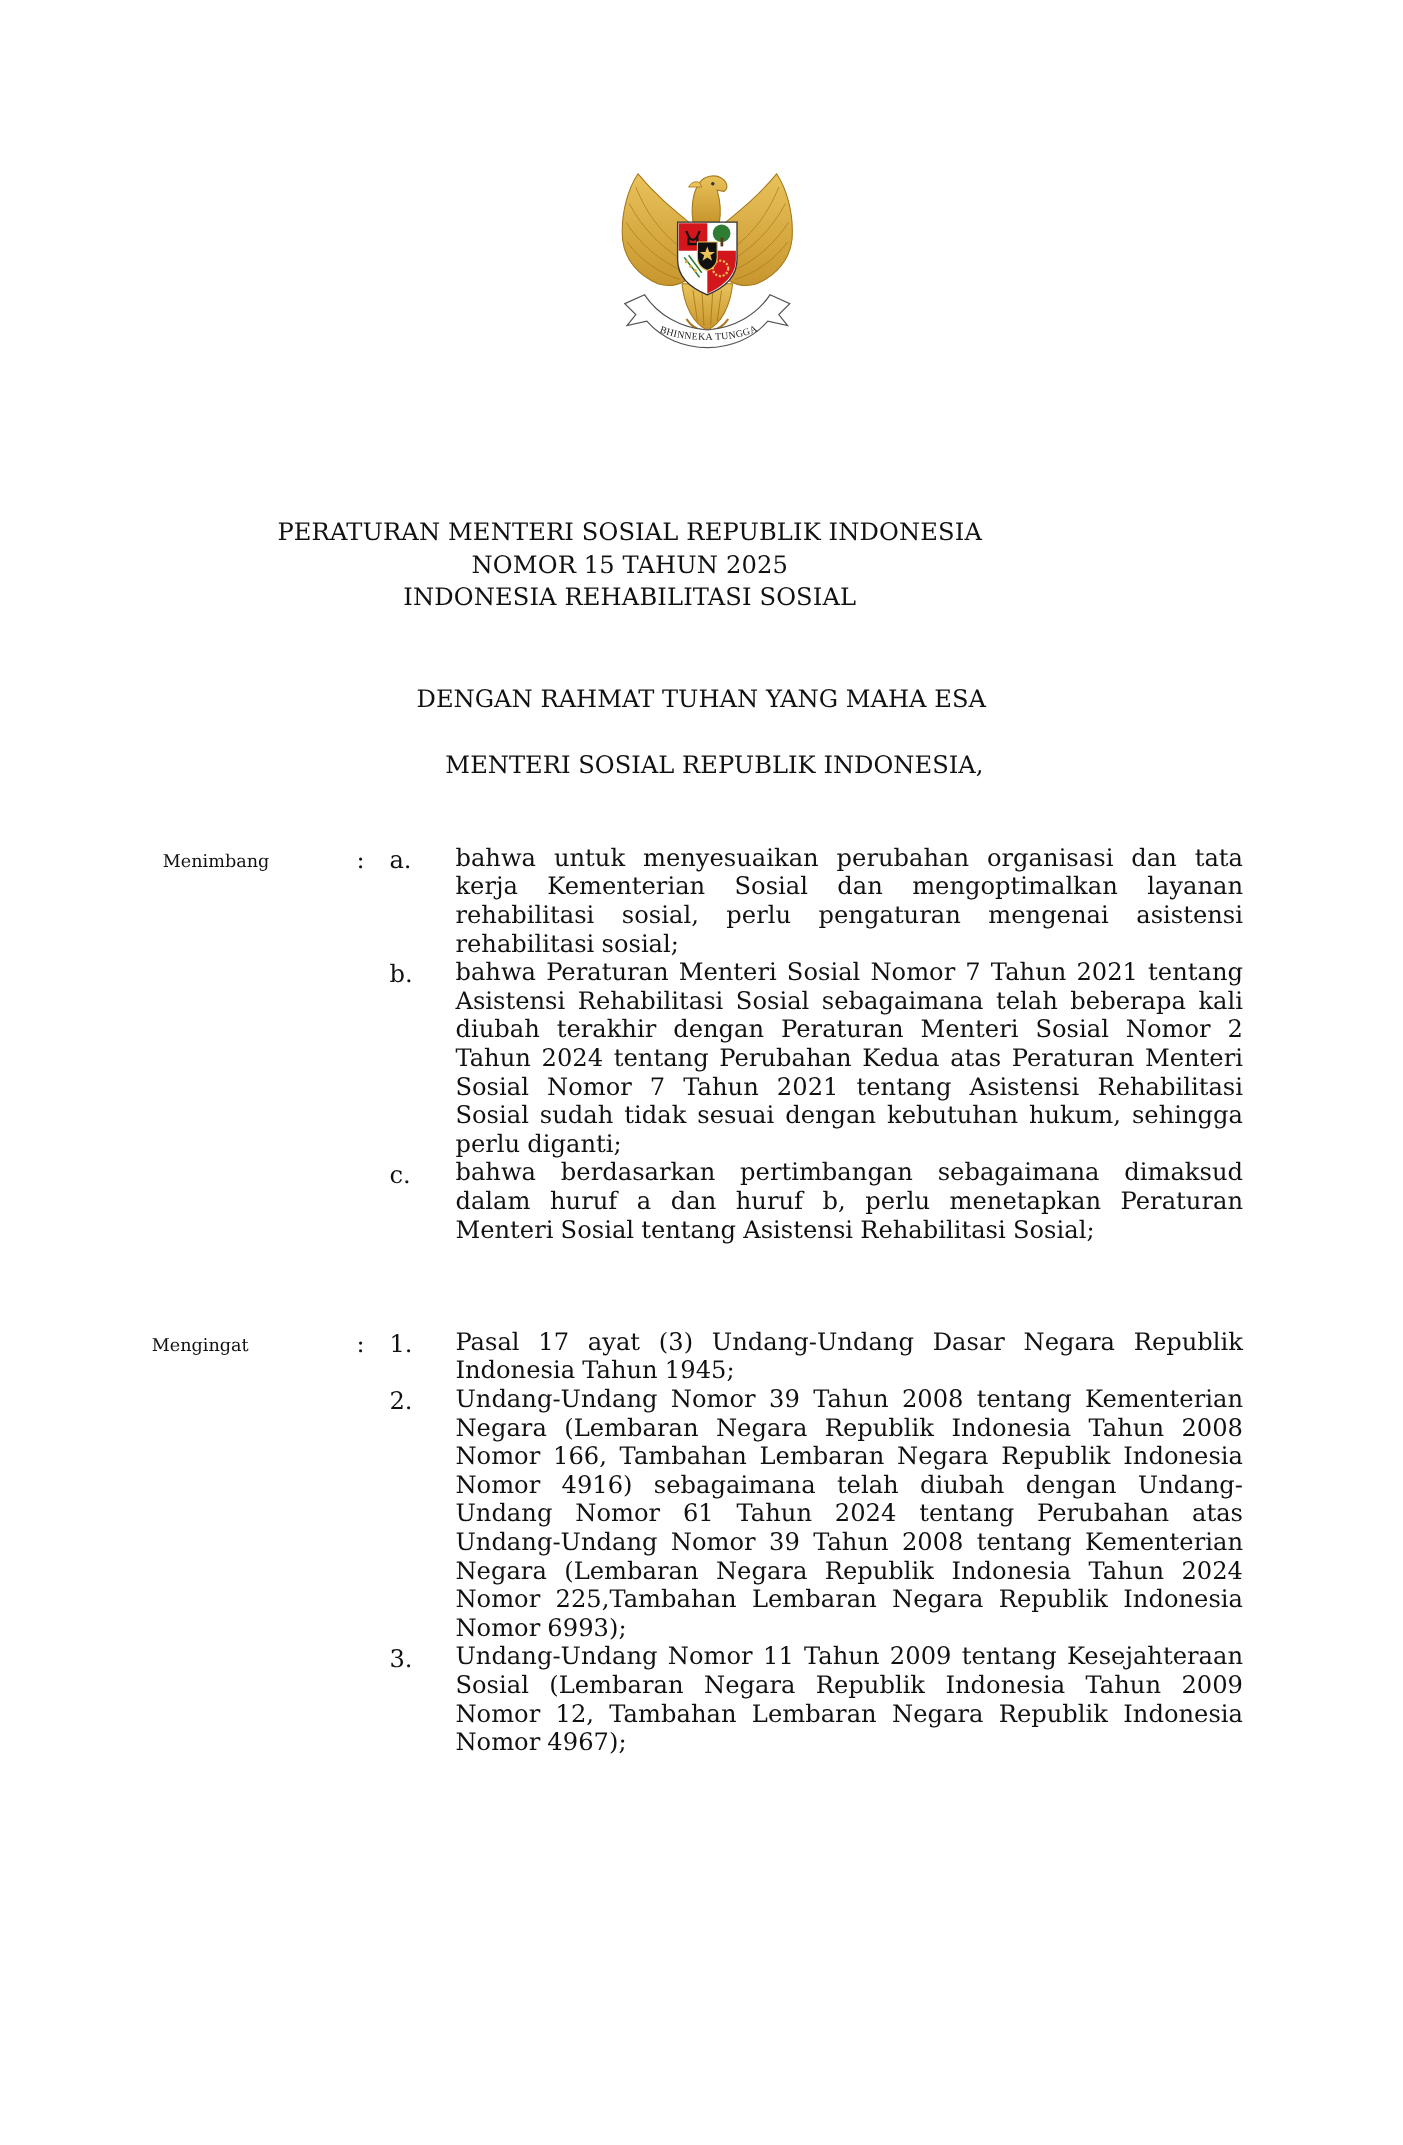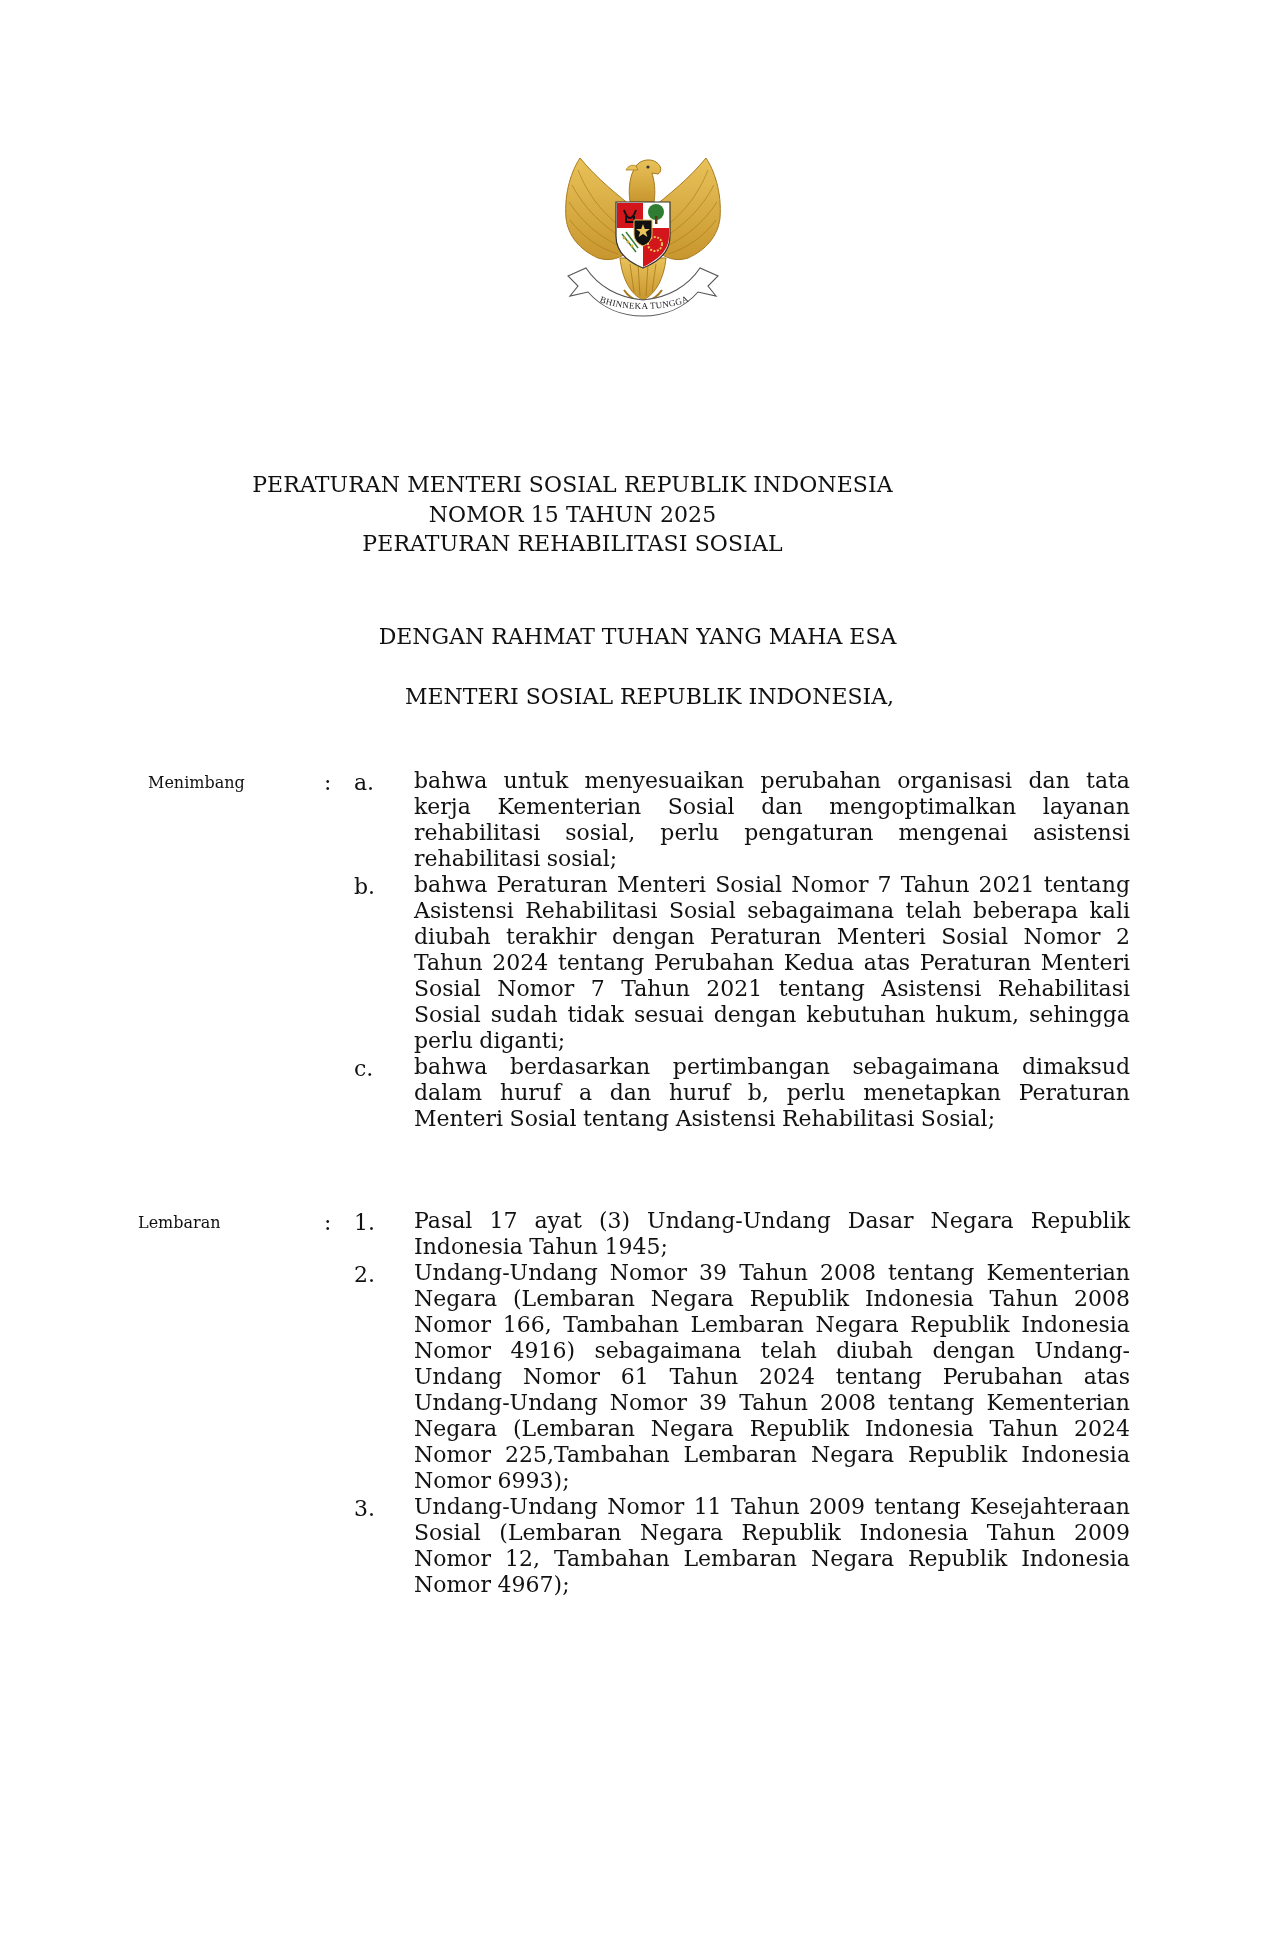--- a/index.html
+++ b/index.html
@@ -122,21 +122,21 @@
       <path id="mottoPath" d="M38 160 C58 172 112 172 132 160" fill="none"></path>
       <text font-family="Liberation Serif, serif" font-size="9" fill="#222" letter-spacing="0.3">
         <textPath href="#mottoPath" startOffset="4">BHINNEKA TUNGGAL IKA</textPath>
       </text>
     </svg>
   </div>
 
   <div class="title-block">
     <span class="title-line">PERATURAN MENTERI SOSIAL REPUBLIK INDONESIA</span>
     <span class="title-line">NOMOR 15 TAHUN 2025</span>
-    <span class="title-line">PERATURAN REHABILITASI SOSIAL</span>
+    <span class="title-line">INDONESIA REHABILITASI SOSIAL</span>
   </div>
 
   <div class="preamble p1">DENGAN RAHMAT TUHAN YANG MAHA ESA</div>
   <div class="preamble p2">MENTERI SOSIAL REPUBLIK INDONESIA,</div>
 
   <div class="section" id="sec-menimbang">
     <span class="label">Menimbang</span>
     <span class="colon">:</span>
     <div class="items">
       <div class="item">
@@ -148,21 +148,21 @@
         <div class="body">bahwa Peraturan Menteri Sosial Nomor 7 Tahun 2021 tentang Asistensi Rehabilitasi Sosial sebagaimana telah beberapa kali diubah terakhir dengan Peraturan Menteri Sosial Nomor 2 Tahun 2024 tentang Perubahan Kedua atas Peraturan Menteri Sosial Nomor 7 Tahun 2021 tentang Asistensi Rehabilitasi Sosial sudah tidak sesuai dengan kebutuhan hukum, sehingga perlu diganti;</div>
       </div>
       <div class="item">
         <span class="marker">c.</span>
         <div class="body">bahwa berdasarkan pertimbangan sebagaimana dimaksud dalam huruf a dan huruf b, perlu menetapkan Peraturan Menteri Sosial tentang Asistensi Rehabilitasi Sosial;</div>
       </div>
     </div>
   </div>
 
   <div class="section" id="sec-mengingat">
-    <span class="label">Lembaran</span>
+    <span class="label">Mengingat</span>
     <span class="colon">:</span>
     <div class="items">
       <div class="item">
         <span class="marker">1.</span>
         <div class="body">Pasal 17 ayat (3) Undang-Undang Dasar Negara Republik Indonesia Tahun 1945;</div>
       </div>
       <div class="item">
         <span class="marker">2.</span>
         <div class="body">Undang-Undang Nomor 39 Tahun 2008 tentang Kementerian Negara (Lembaran Negara Republik Indonesia Tahun 2008 Nomor 166, Tambahan Lembaran Negara Republik Indonesia Nomor 4916) sebagaimana telah diubah dengan Undang-Undang Nomor 61 Tahun 2024 tentang Perubahan atas Undang-Undang Nomor 39 Tahun 2008 tentang Kementerian Negara (Lembaran Negara Republik Indonesia Tahun 2024 Nomor 225,Tambahan Lembaran Negara Republik Indonesia Nomor 6993);</div>
       </div>

